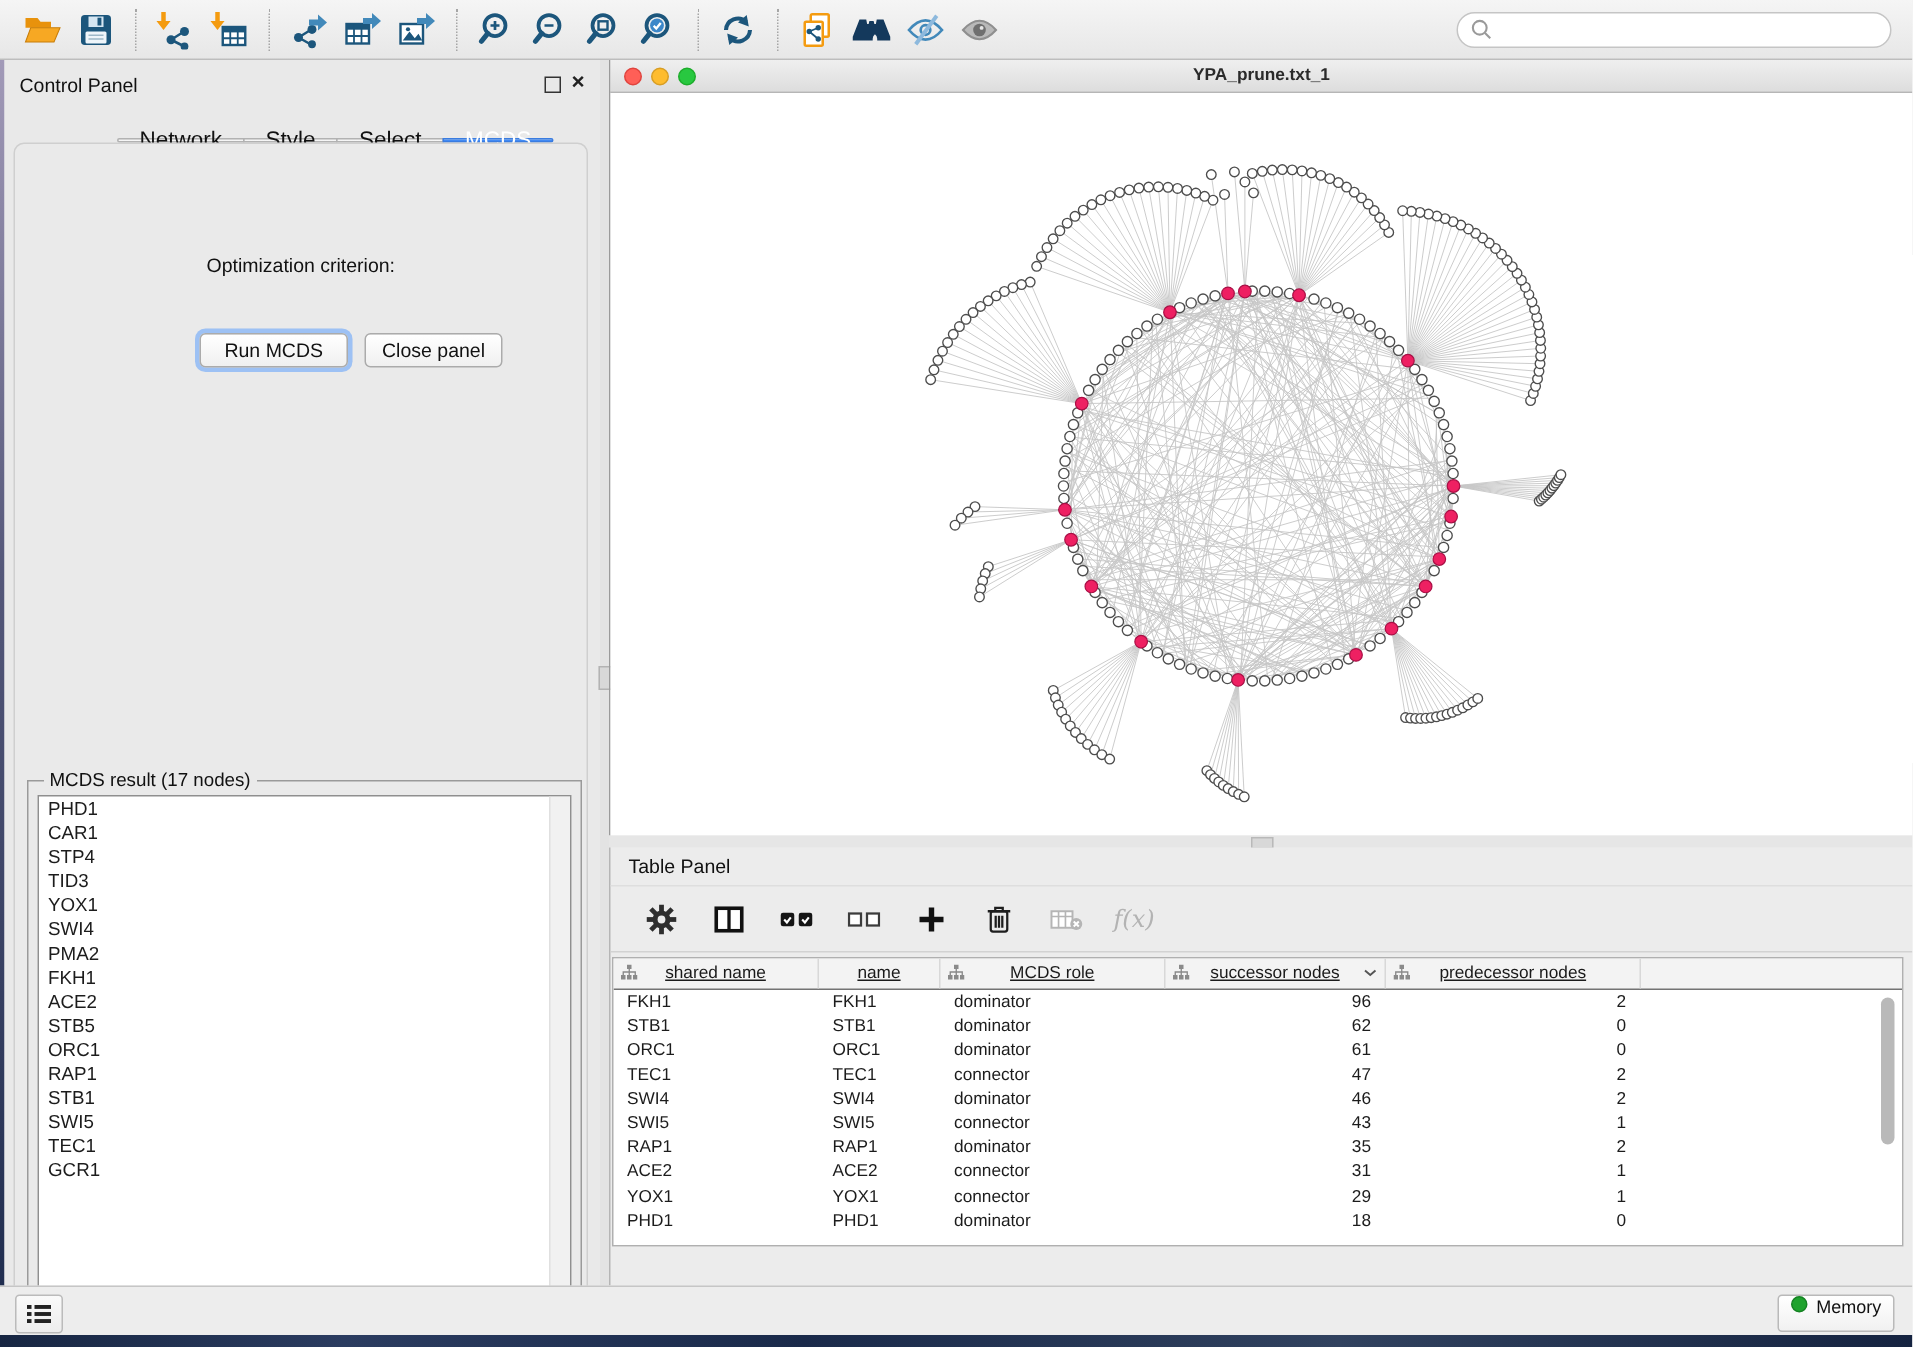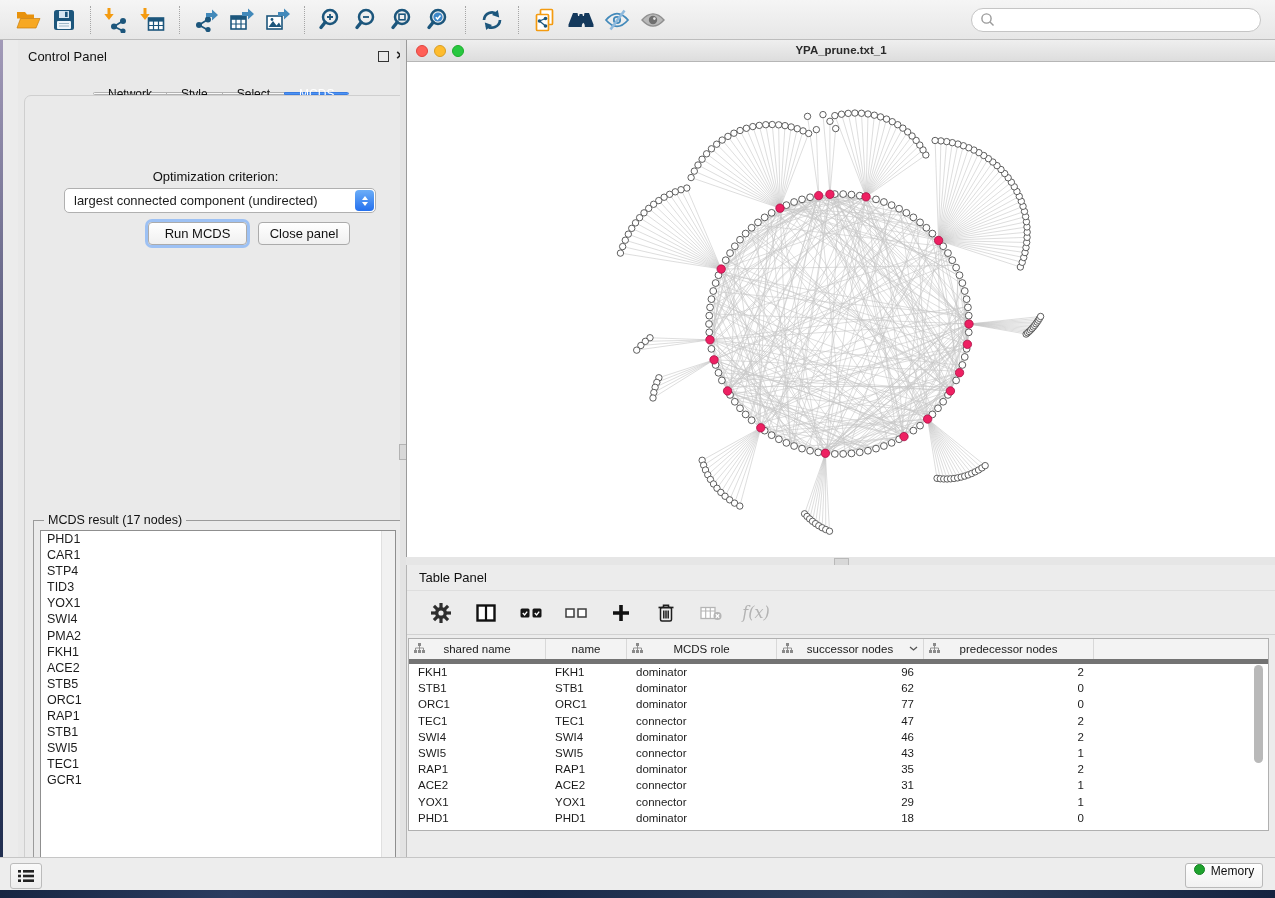--- a/index.html
+++ b/index.html
@@ -14,26 +14,26 @@
   .sep{width:0;height:28px;border-left:1px dotted #a6a6a6;margin:0 8px;flex:none;}
   #search-box{margin-left:auto;margin-right:14px;width:290px;height:24px;border:1px solid #c5c5c5;
     border-radius:13px;background:#fff;display:flex;align-items:center;padding-left:8px;box-sizing:border-box;}
   #search-input{border:none;outline:none;flex:1;height:18px;font-size:12px;background:transparent;margin-left:6px;}
   
   #left-strip{position:absolute;left:0;top:40px;width:3px;height:850px;
     background:linear-gradient(#a29ab8,#55587a 40%,#1d2b4d);}
   #bottom-strip{position:absolute;left:0;top:890px;width:1275px;height:8px;
     background:linear-gradient(90deg,#172642,#2b3c60 18%,#1a2a4a 42%,#31425f 70%,#152340);}
   
-  #control-panel{position:absolute;left:18px;top:40px;width:397px;height:817px;background:#e9e9e9;}
+  #control-panel{position:absolute;left:3px;top:40px;width:397px;height:817px;background:#e9e9e9;}
   .panel-title{position:absolute;font-size:13px;color:#111;}
   .mini-float{position:absolute;width:9px;height:9px;border:1.5px solid #333;display:inline-block;}
   .mini-close{position:absolute;font-size:15px;font-weight:bold;color:#222;line-height:12px;}
   .seg-tabs{position:absolute;display:flex;height:22px;}
-  .seg-tab{display:flex;align-items:center;justify-content:center;font-size:12px;
+  .seg-tab{display:flex;align-items:center;justify-content:center;font-size:15px;
      background:linear-gradient(#ffffff,#f1f1f1);border:1px solid #b2b2b2;margin-left:-1px;
      color:#111;padding:0 14px;box-sizing:border-box;margin-top:19px;}
   .seg-tab.first{border-radius:5px 0 0 5px;margin-left:0;}
   .seg-tab.last{border-radius:0 5px 5px 0;}
   .seg-tab.active{background:linear-gradient(#6fb1f8,#2a76f2);color:#fff;border-color:#3a7ce0;}
   #cp-inner{position:absolute;left:6px;top:55px;width:383px;height:791px;background:#eaeaea;
      border:1px solid #cfcfcf;border-radius:7px;box-sizing:border-box;}
   #opt-label{position:absolute;left:0;top:73px;width:100%;text-align:center;font-size:13px;color:#111;}
   #criterion-select{position:absolute;left:39px;top:92px;width:312px;height:25px;background:#fff;
      border:1px solid #b0b0b0;border-radius:5px;display:flex;align-items:center;box-sizing:border-box;}
@@ -67,21 +67,21 @@
   #net-canvas{position:absolute;left:0;top:22px;width:869px;height:495px;background:#fff;overflow:hidden;}
   
   #table-panel{position:absolute;left:406px;top:565px;width:869px;height:292px;background:#ececec;border-left:1px solid #b5b5b5;box-sizing:border-box;}
   #tp-toolbar{position:absolute;left:0;top:25px;width:100%;height:45px;border-top:1px solid #dedede;
      border-bottom:1px solid #d2d2d2;display:flex;align-items:center;padding-left:22px;gap:21px;box-sizing:border-box;}
   .tp-btn{display:flex;align-items:center;justify-content:center;width:24px;height:24px;}
   #fx-label{font-family:"DejaVu Serif","Liberation Serif",serif;font-style:italic;font-size:16px;color:#b3b3b3;}
   #table-box{position:absolute;left:1px;top:73px;width:861px;height:193px;background:#fff;
      border:1px solid #b0b0b0;box-sizing:border-box;overflow:hidden;}
   .t-grid{display:grid;grid-template-columns:137px 81px 150px 147px 170px 1fr;}
-  #t-header{height:20px;background:#f3f3f3;border-bottom:5px solid #737373;}
+  #t-header{height:20px;background:#f3f3f3;border-bottom:1px solid #737373;text-decoration:underline;}
   .th{position:relative;display:flex;align-items:center;justify-content:center;font-size:11.5px;
       border-right:1px solid #d8d8d8;height:20px;box-sizing:border-box;color:#1a1a1a;}
   .th .org{position:absolute;left:5px;top:4px;}
   .th .chev{position:absolute;right:5px;top:7px;}
   .th.nosep{border-right:none;}
   .t-row{height:16.2px;font-size:11.5px;}
   .td{display:flex;align-items:center;padding-left:9px;box-sizing:border-box;overflow:hidden;}
   .td.num{justify-content:flex-end;padding-right:10px;padding-left:0;}
   #t-scroll{position:absolute;right:5px;top:26px;width:9px;height:98px;background:#b9b9b9;border-radius:5px;}
   #tp-tabs{position:absolute;left:0;top:268px;width:100%;display:flex;justify-content:center;}
@@ -251,27 +251,20 @@
 
     <div class="seg-tabs" style="left:75px;top:33px;">
       <span class="seg-tab first">Network</span>
       <span class="seg-tab">Style</span>
       <span class="seg-tab">Select</span>
       <span class="seg-tab last active">MCDS</span>
     </div>
 
     <div id="cp-inner">
       <div id="opt-label">Optimization criterion:</div>
-      <div id="criterion-select">
-        <span class="val">largest connected component (undirected)</span>
-        <span class="stepper">
-            <span class="tri-up"></span>
-            <span class="tri-dn"></span>
-          </span>
-      </div>
       <div class="push-btn" id="run-btn">Run MCDS</div>
       <div class="push-btn" id="closepanel-btn">Close panel</div>
 
       <fieldset id="mcds-fieldset">
         <legend>MCDS result (17 nodes)</legend>
         <div id="mcds-list">
           <div class="item">PHD1</div>
           <div class="item">CAR1</div>
           <div class="item">STP4</div>
           <div class="item">TID3</div>
@@ -1194,21 +1187,21 @@
           <span class="td">STB1</span>
           <span class="td">dominator</span>
           <span class="td num">62</span>
           <span class="td num">0</span>
           <span class="td"></span>
         </div>
       <div class="t-row t-grid">
           <span class="td">ORC1</span>
           <span class="td">ORC1</span>
           <span class="td">dominator</span>
-          <span class="td num">77</span>
+          <span class="td num">61</span>
           <span class="td num">0</span>
           <span class="td"></span>
         </div>
       <div class="t-row t-grid">
           <span class="td">TEC1</span>
           <span class="td">TEC1</span>
           <span class="td">connector</span>
           <span class="td num">47</span>
           <span class="td num">2</span>
           <span class="td"></span>

